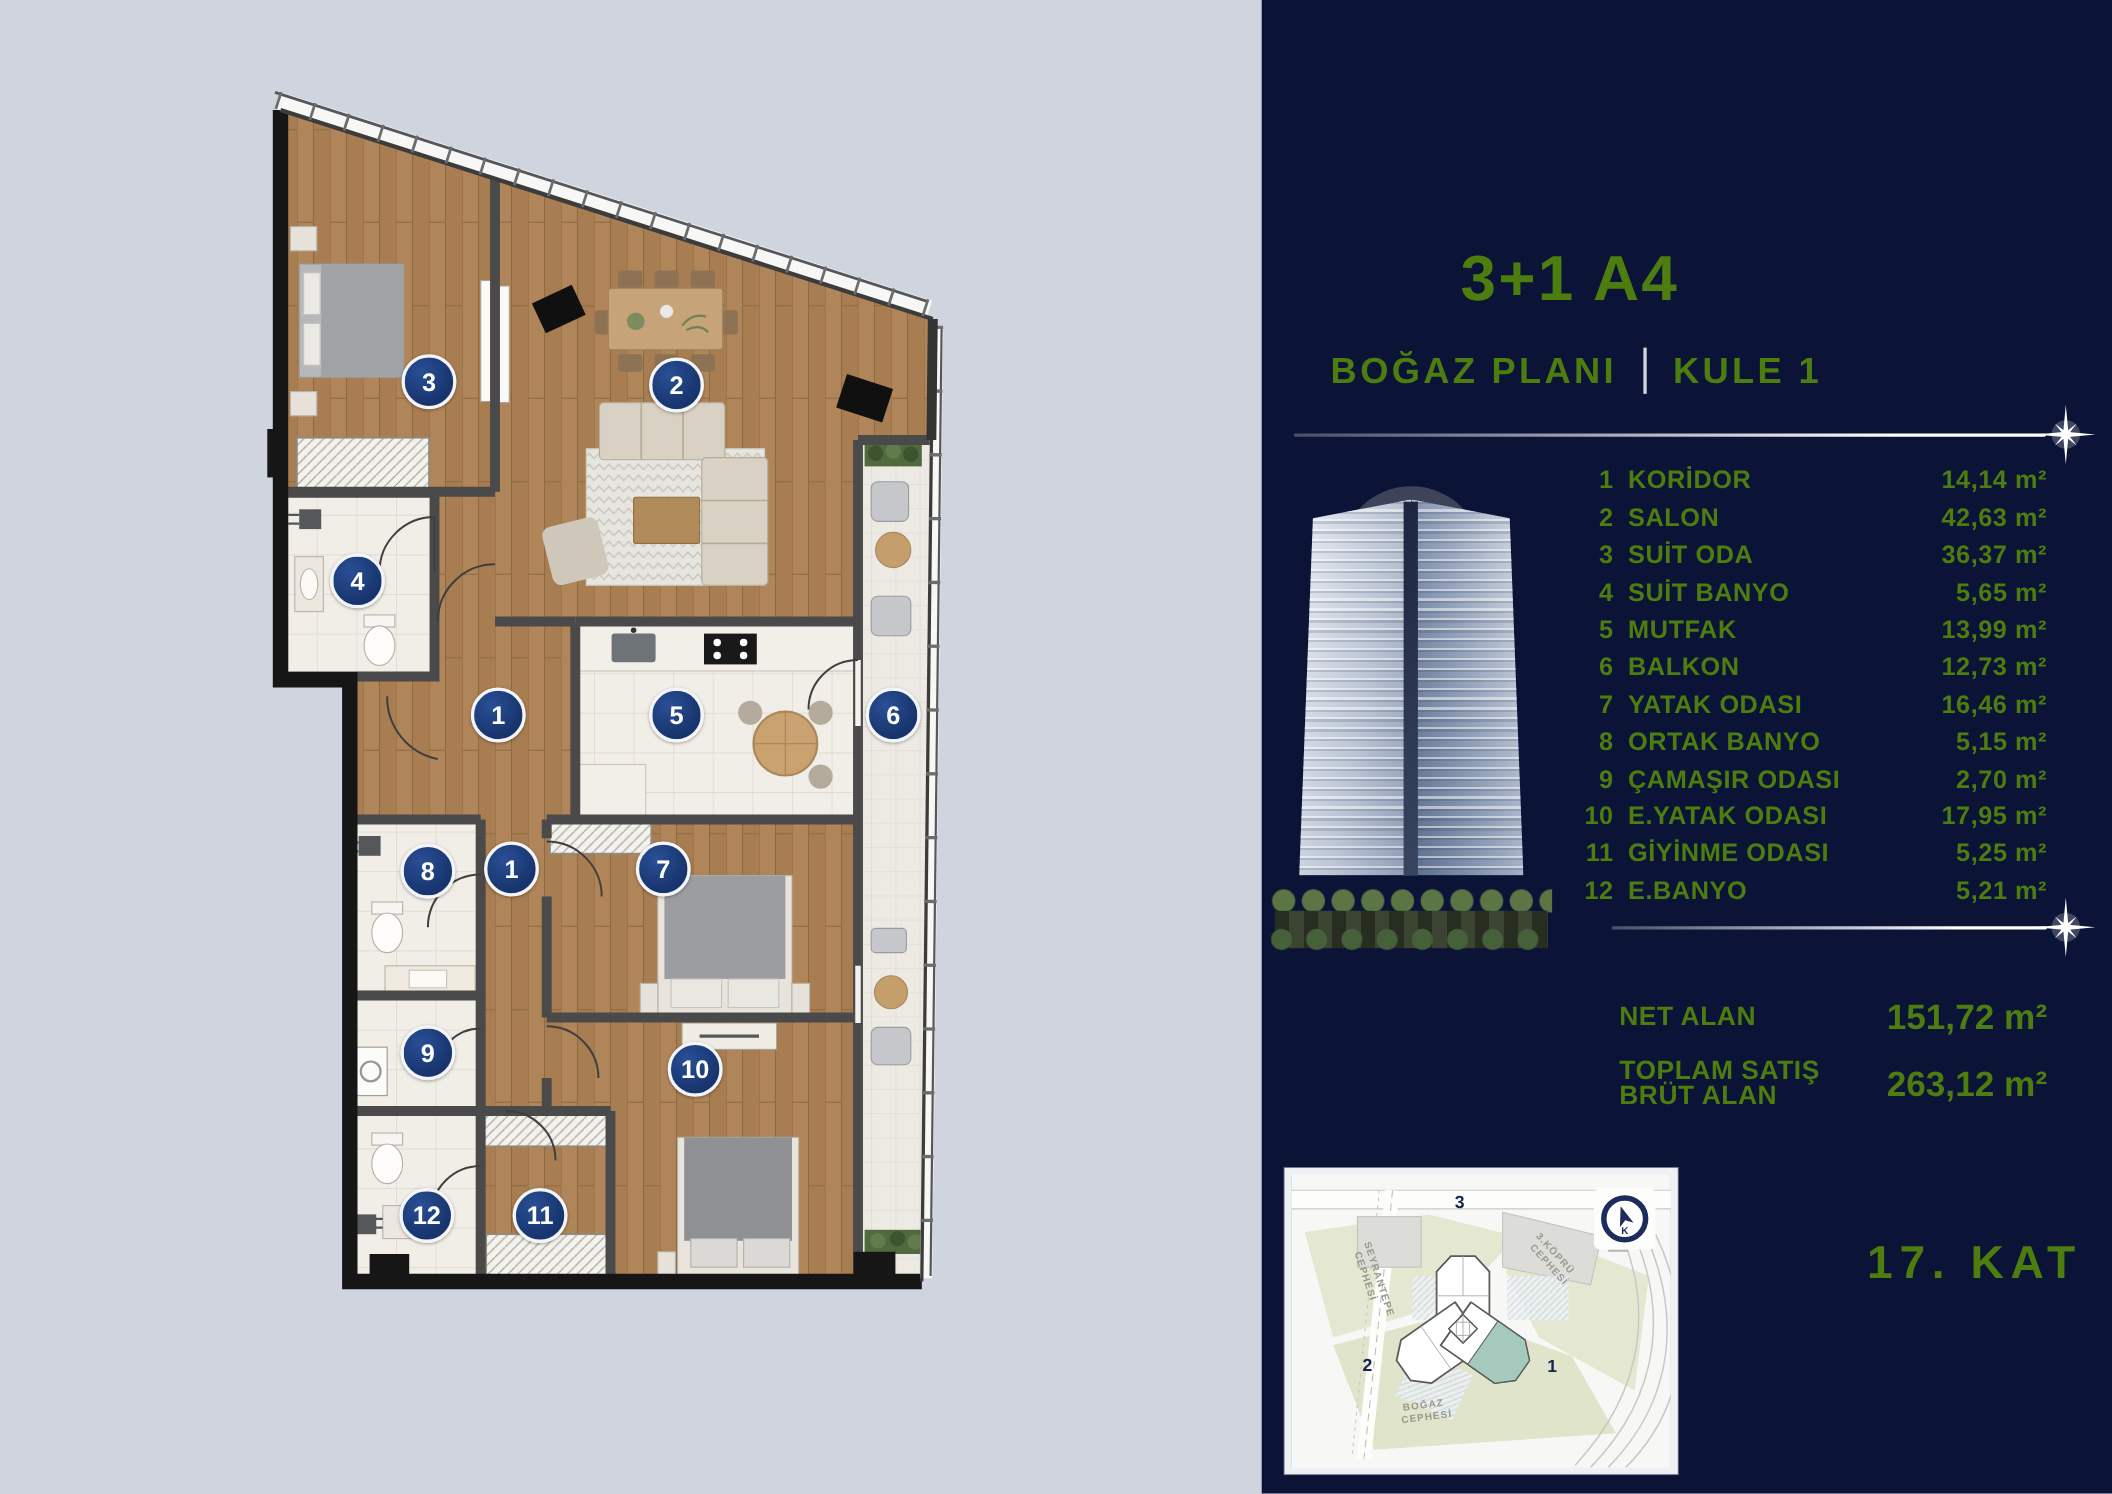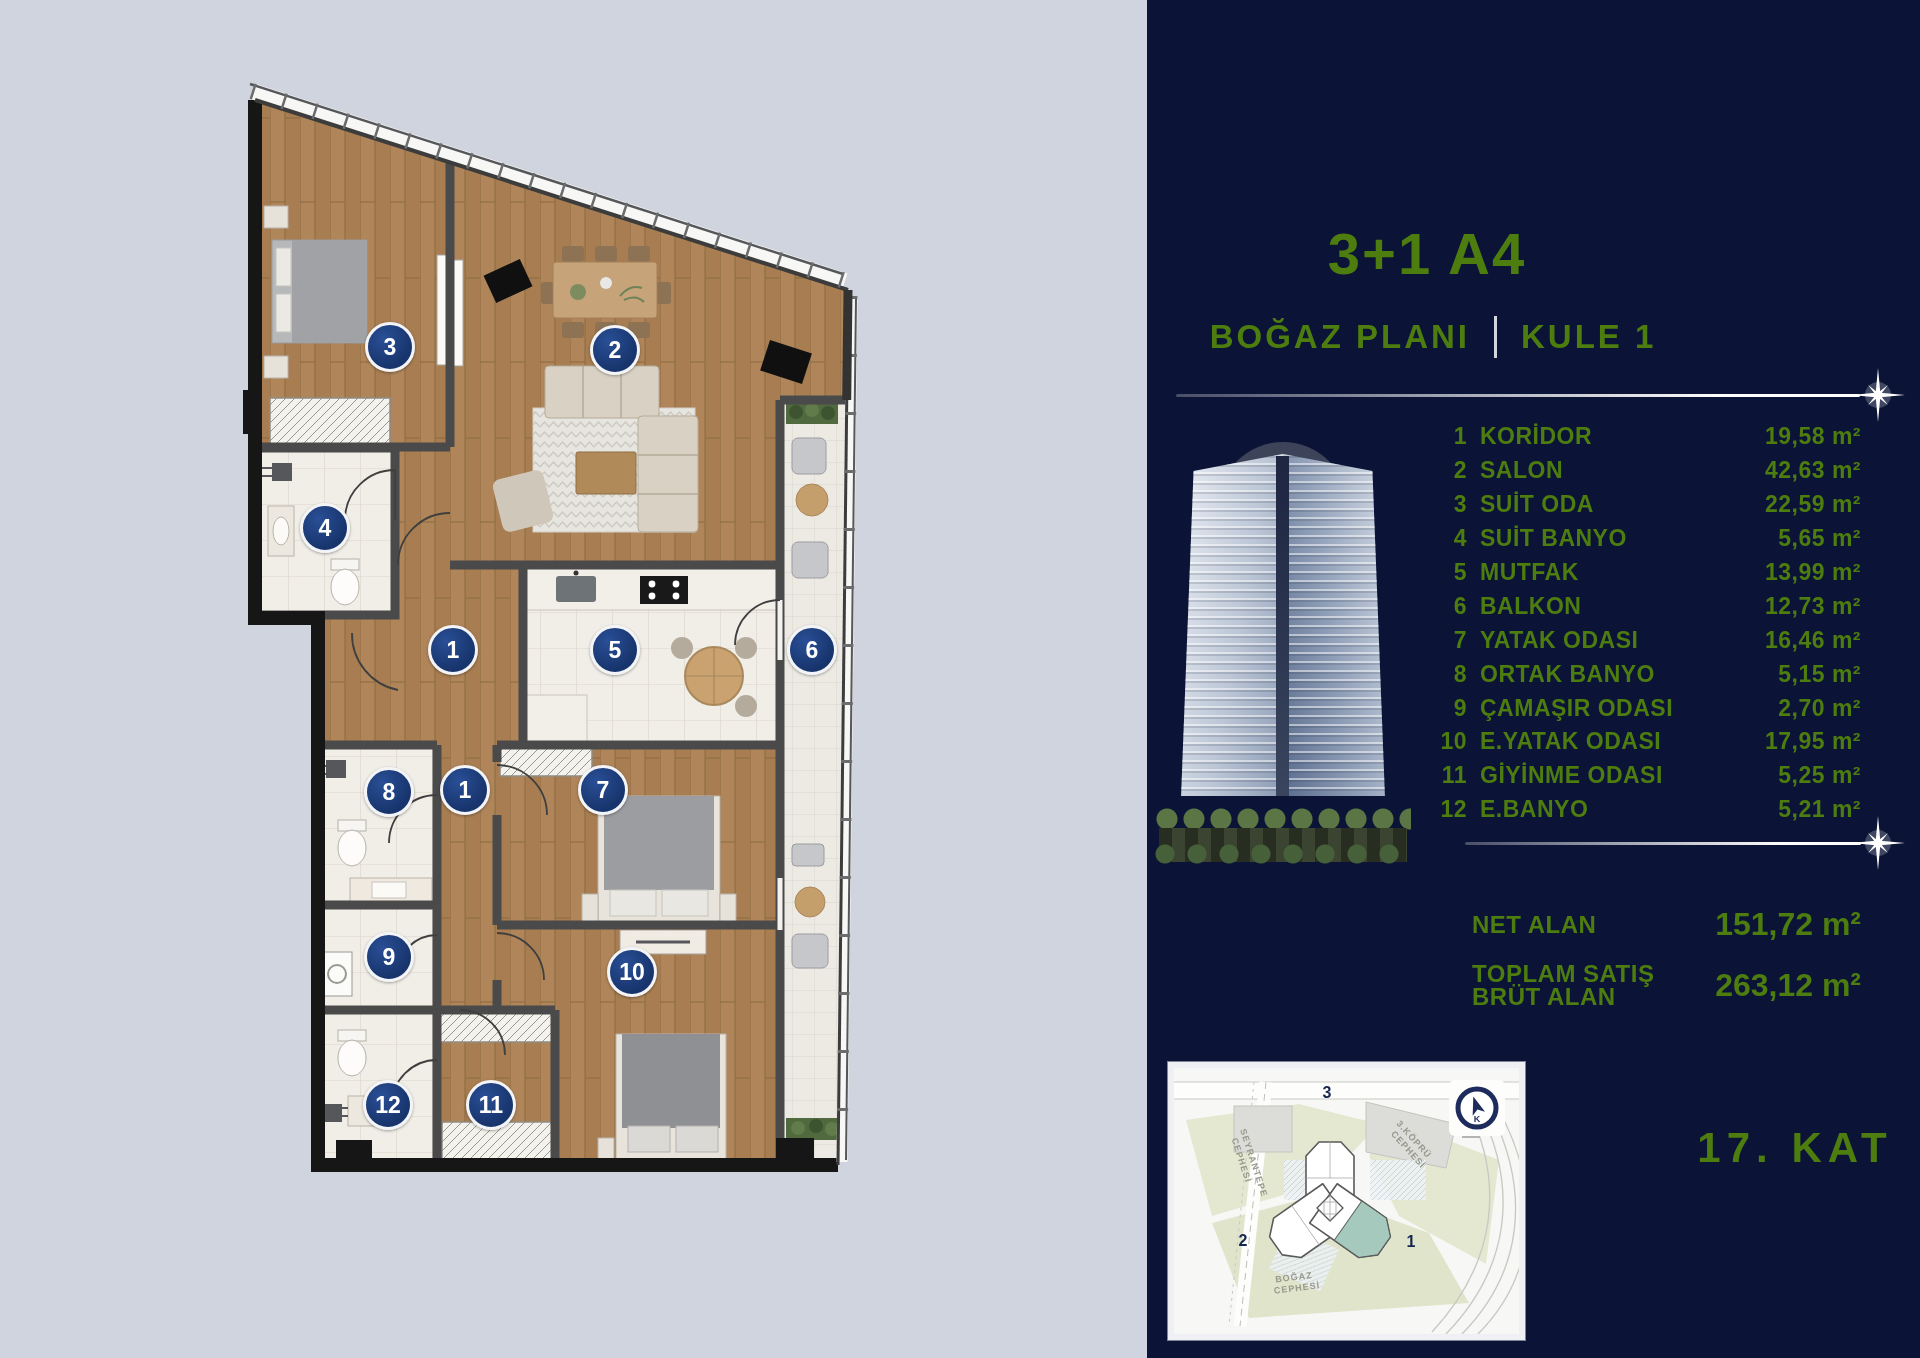--- a/index.html
+++ b/index.html
@@ -337,31 +337,31 @@
           <path d="M0,-14 L1.6,-1.6 L14,0 L1.6,1.6 L0,14 L-1.6,1.6 L-14,0 L-1.6,-1.6 Z" transform="rotate(45)"></path>
         </g>
         <circle r="4.5" fill="#ffffff"></circle>
       </svg>
     </div>
 
     <div id="room-list">
       <div class="room-row">
           <span class="room-no">1</span>
           <span class="room-name">KORİDOR</span>
-          <span class="room-area">19,58 m²</span>
+          <span class="room-area">14,14 m²</span>
         </div>
       <div class="room-row">
           <span class="room-no">2</span>
           <span class="room-name">SALON</span>
           <span class="room-area">42,63 m²</span>
         </div>
       <div class="room-row">
           <span class="room-no">3</span>
           <span class="room-name">SUİT ODA</span>
-          <span class="room-area">22,59 m²</span>
+          <span class="room-area">36,37 m²</span>
         </div>
       <div class="room-row">
           <span class="room-no">4</span>
           <span class="room-name">SUİT BANYO</span>
           <span class="room-area">5,65 m²</span>
         </div>
       <div class="room-row">
           <span class="room-no">5</span>
           <span class="room-name">MUTFAK</span>
           <span class="room-area">13,99 m²</span>

